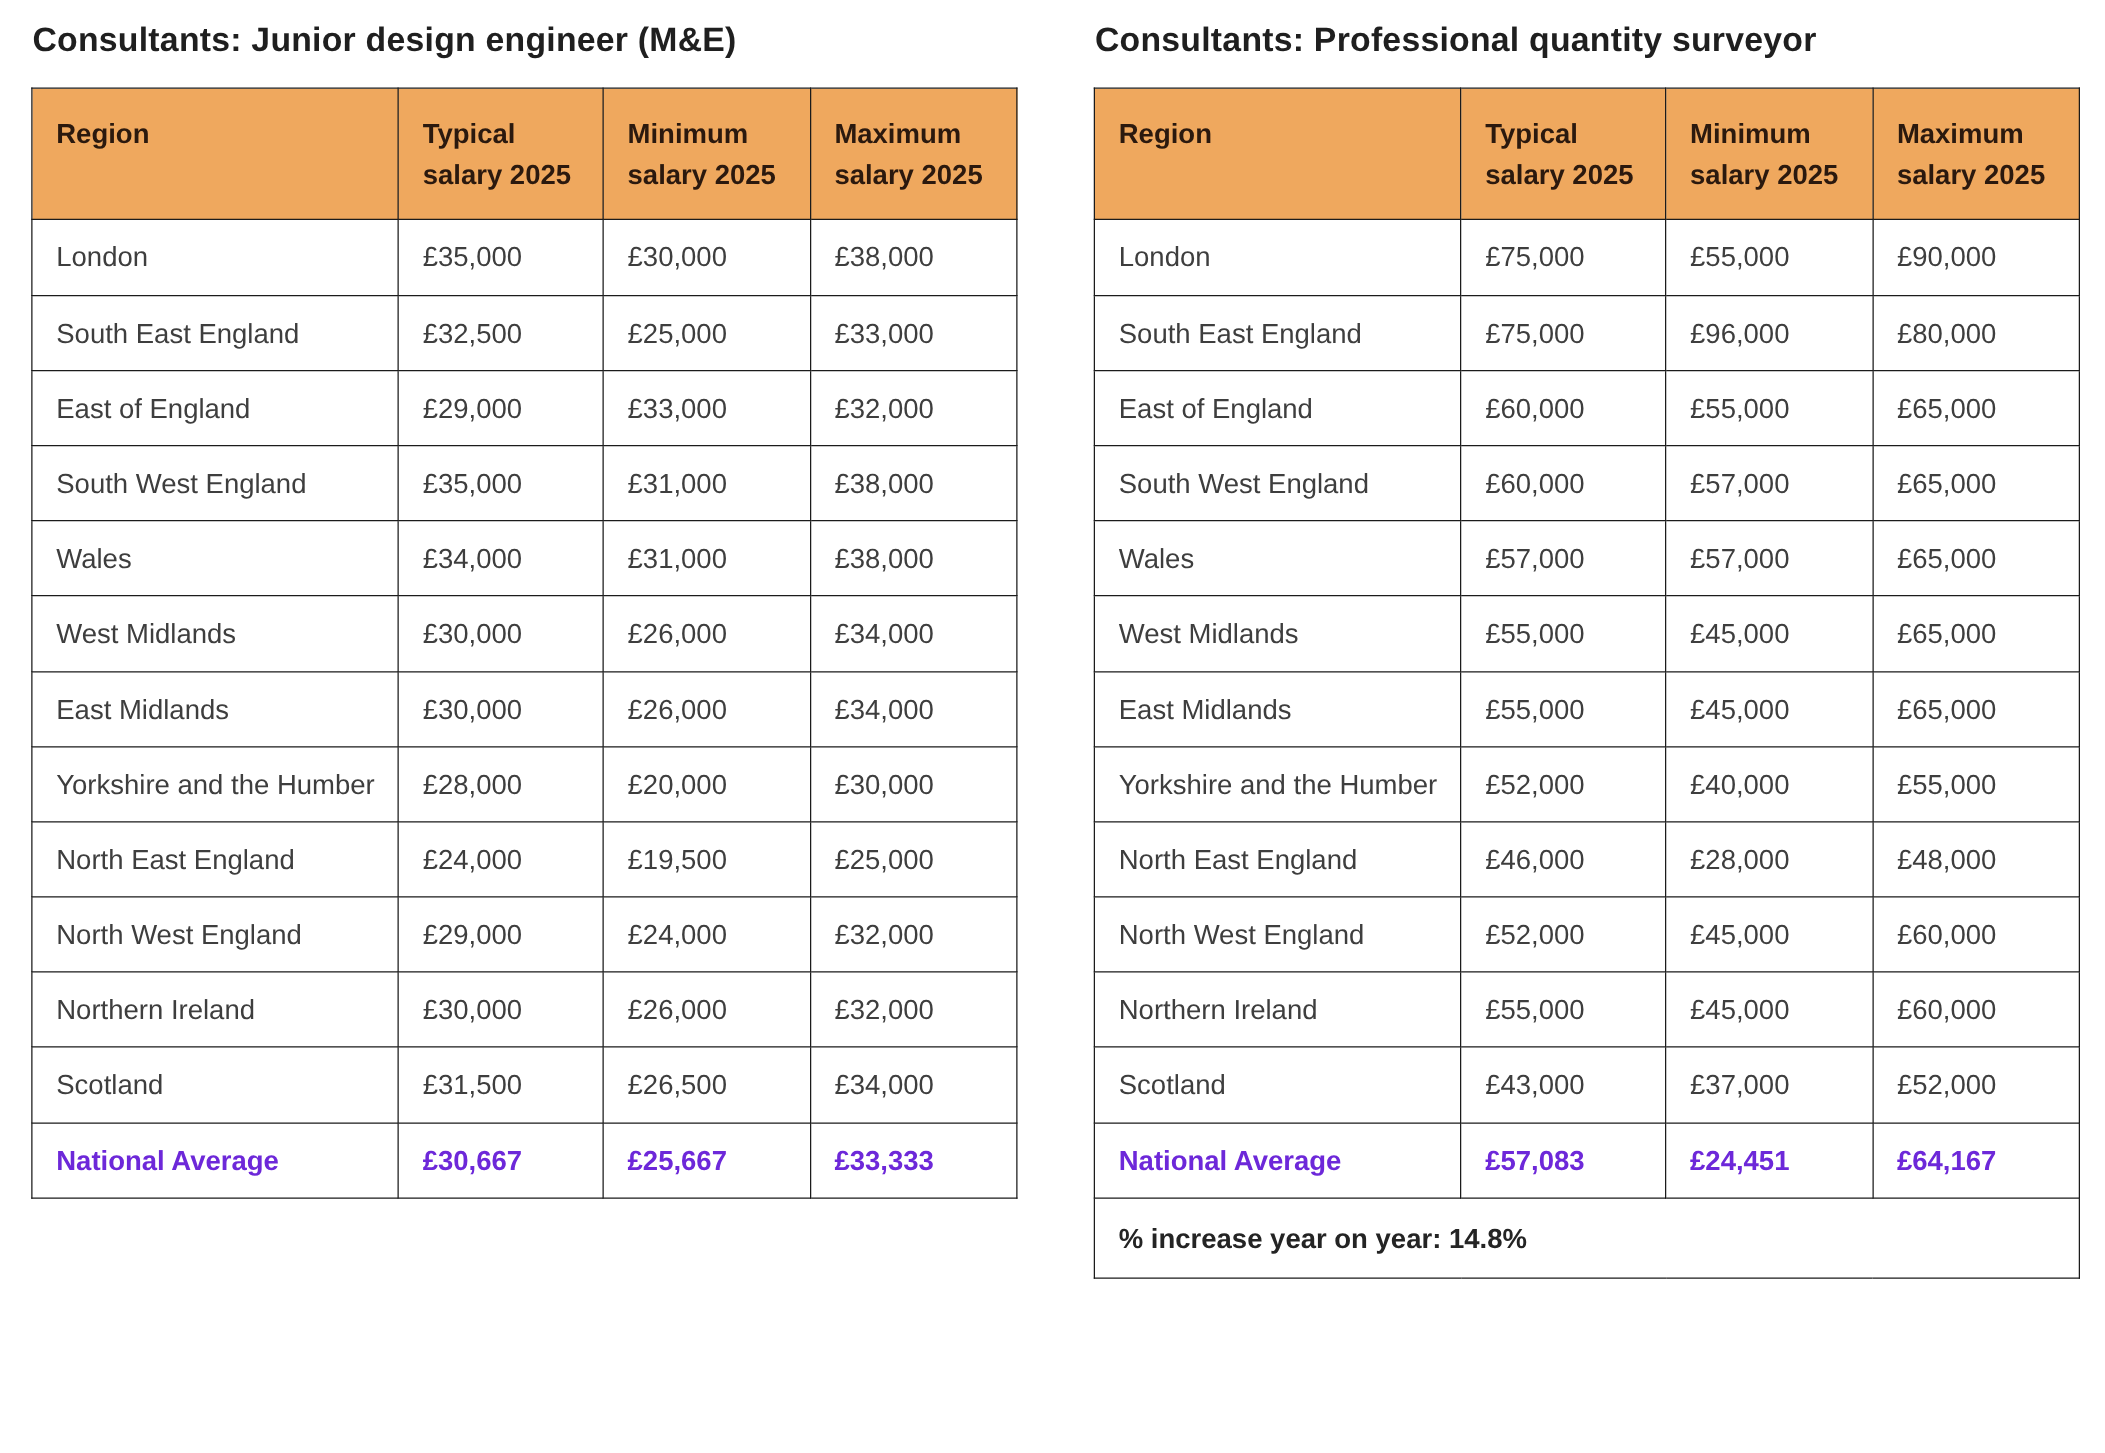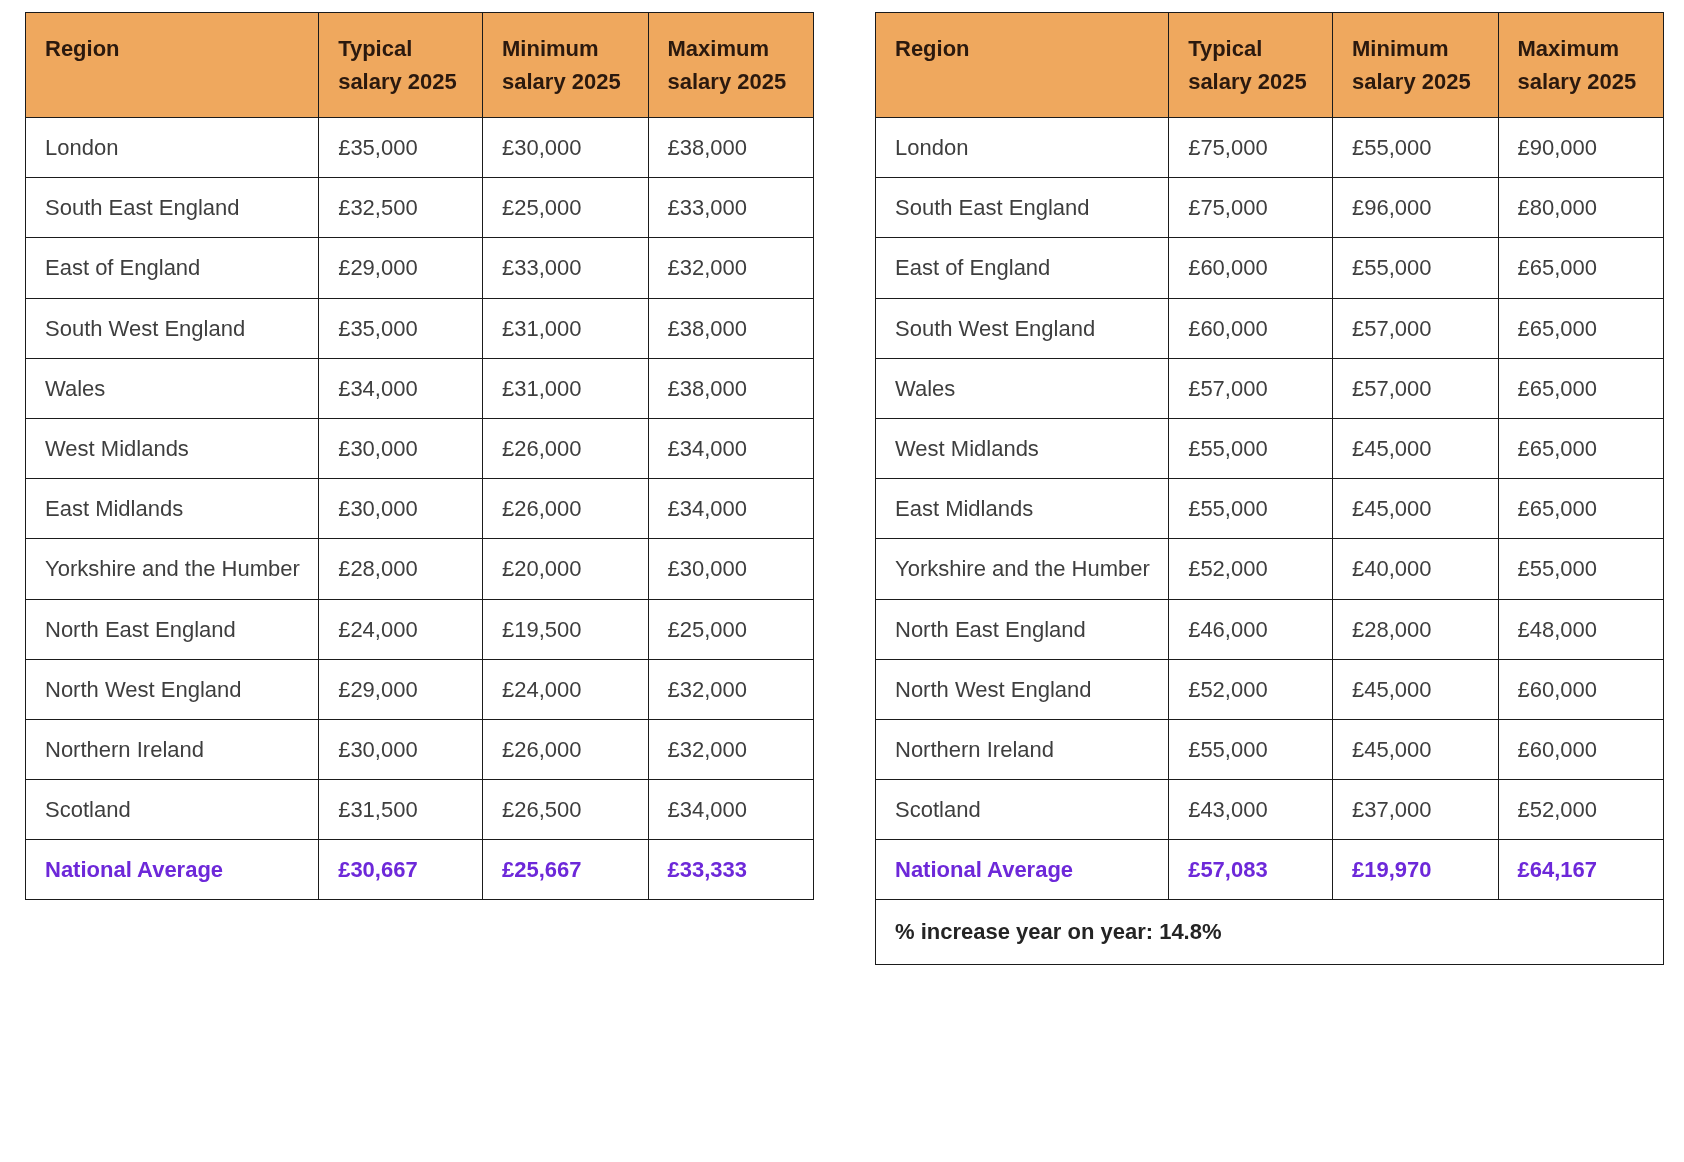--- a/index.html
+++ b/index.html
@@ -72,20 +72,21 @@
     color: #242424;
     padding: 14px 14px 14px 19px;
   }
 </style>
 </head>
 <body>
 
 <div class="page">
 
   <div class="table-section">
+    <div class="table-title">Consultants: Junior design engineer (M&amp;E)</div>
     <table class="salary-table">
       <colgroup>
         <col class="c-region">
           <col class="c-typical">
           <col class="c-min">
           <col class="c-max">
       </colgroup>
       <thead>
         <tr>
           <th>Region</th>
@@ -173,20 +174,21 @@
           <td>National Average</td>
           <td>£30,667</td>
           <td>£25,667</td>
           <td>£33,333</td>
         </tr>
       </tbody>
     </table>
   </div>
 
   <div class="table-section">
+    <div class="table-title">Consultants: Professional quantity surveyor</div>
     <table class="salary-table">
       <colgroup>
         <col class="c-region">
           <col class="c-typical">
           <col class="c-min">
           <col class="c-max">
       </colgroup>
       <thead>
         <tr>
           <th>Region</th>
@@ -266,21 +268,21 @@
             <td>Scotland</td>
             <td>£43,000</td>
             <td>£37,000</td>
             <td>£52,000</td>
           </tr>
         </tbody>
       <tbody>
         <tr class="summary-row">
           <td>National Average</td>
           <td>£57,083</td>
-          <td>£19,970</td>
+          <td>£24,451</td>
           <td>£64,167</td>
         </tr>
         <tr>
           <td class="footer-cell" colspan="4">% increase year on year: 14.8%</td>
         </tr>
       </tbody>
     </table>
   </div>
 
 </div>

